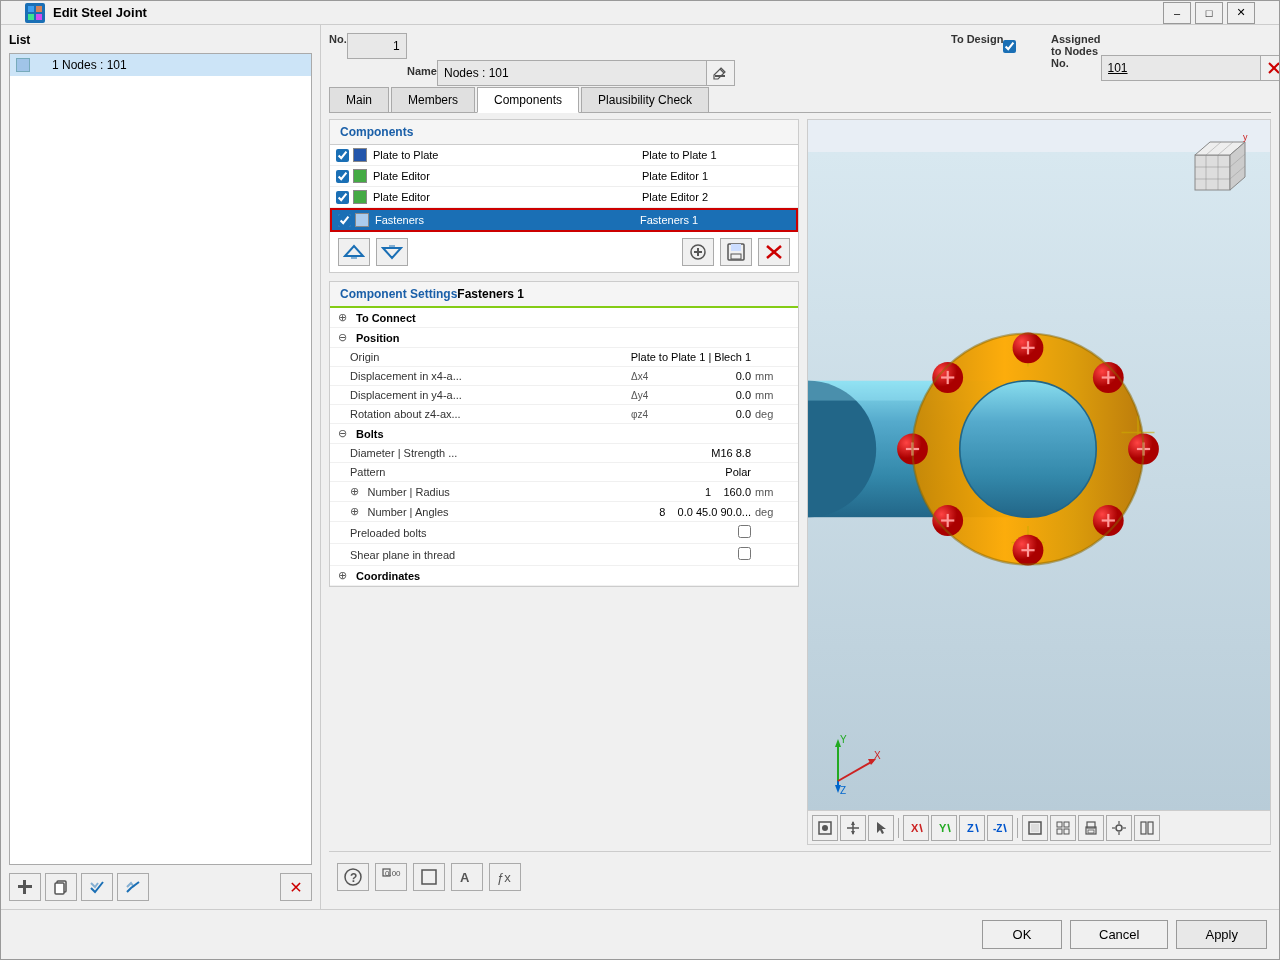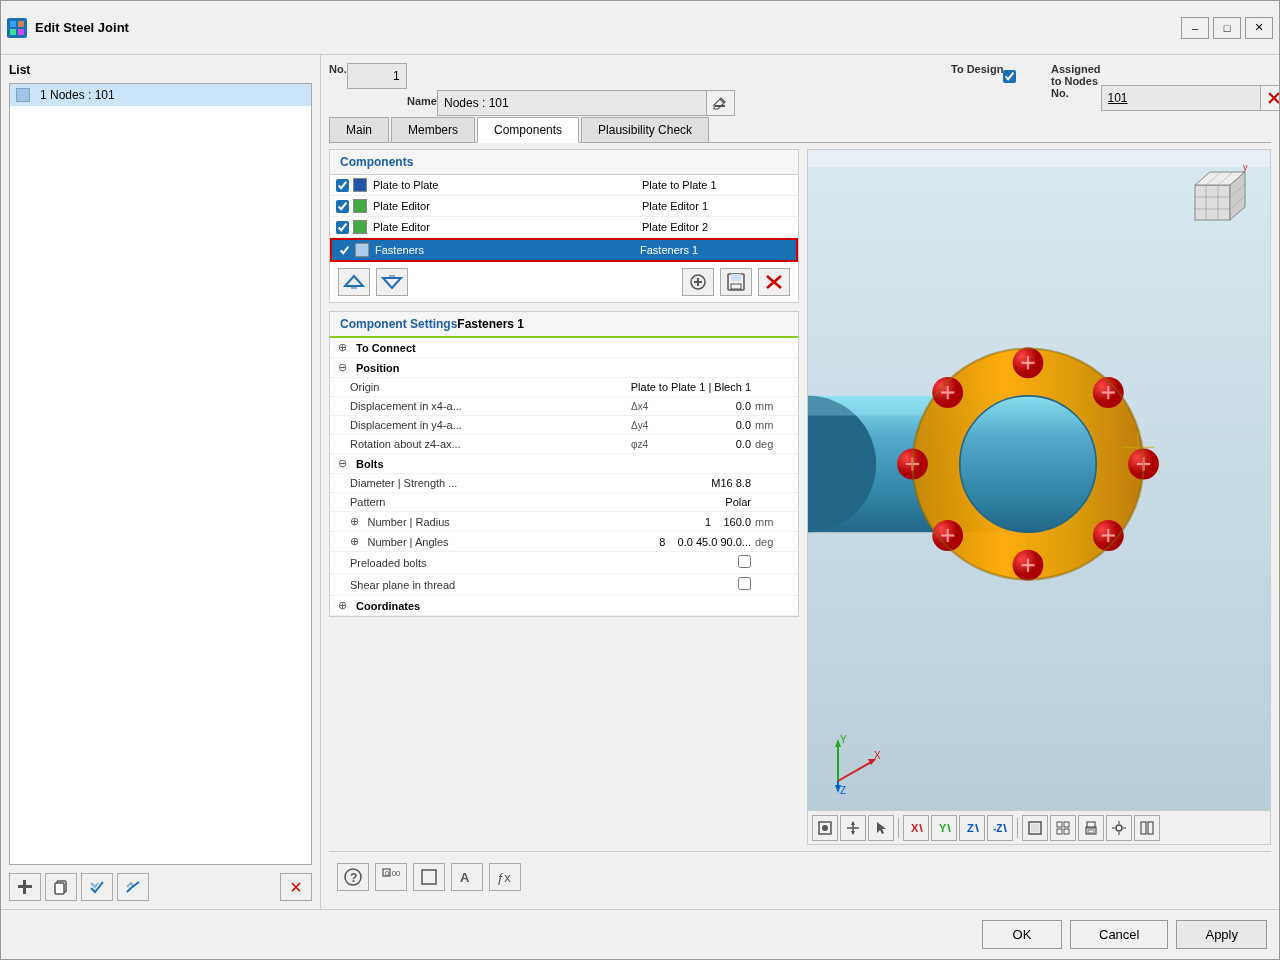--- a/index.html
+++ b/index.html
@@ -1,32 +1,32 @@
 <!DOCTYPE html>
 <html><head>
   <meta charset="utf-8">
   <style>
     * { box-sizing: border-box; margin: 0; padding: 0; }
     body { font-family: 'Segoe UI', Arial, sans-serif; font-size: 12px; background: #f0f0f0; width: 1280px; height: 960px; overflow: hidden; }
     
     .window { width: 1280px; height: 960px; background: #f0f0f0; border: 1px solid #999; display: flex; flex-direction: column; }
     
-    .titlebar { background: #f0f0f0; padding: 6px 6px; display: flex; align-items: center; justify-content: space-between; border-bottom: 1px solid #ccc; height: 54px; }
+    .titlebar { background: #f0f0f0; padding: 6px 24px; display: flex; align-items: center; justify-content: space-between; border-bottom: 1px solid #ccc; height: 24px; }
     .titlebar-left { display: flex; align-items: center; gap: 8px; font-size: 13px; font-weight: 600; }
     .titlebar-icon { width: 20px; height: 20px; background: #1a6fb5; border-radius: 2px; display: flex; align-items: center; justify-content: center; color: white; font-size: 9px; }
     .titlebar-controls { display: flex; gap: 4px; }
     .titlebar-btn { width: 28px; height: 22px; background: #f0f0f0; border: 1px solid #999; cursor: pointer; display: flex; align-items: center; justify-content: center; font-size: 11px; }
     
     .main-content { display: flex; flex: 1; overflow: hidden; }
     
     
     .left-panel { width: 320px; background: #f0f0f0; border-right: 1px solid #ccc; display: flex; flex-direction: column; padding: 8px; }
     .section-label { font-weight: 600; font-size: 12px; margin-bottom: 6px; color: #000; }
     .list-area { flex: 1; background: white; border: 1px solid #aaa; overflow-y: auto; }
-    .list-item { display: flex; align-items: center; gap: 10px; padding: 4px 6px; cursor: pointer; }
+    .list-item { display: flex; align-items: center; gap: 22px; padding: 4px 6px; cursor: pointer; }
     .list-item.selected { background: #cce4f7; }
     .list-item-color { width: 14px; height: 14px; background: #a0c4e8; border: 1px solid #7ab; flex-shrink: 0; }
     .left-panel-bottom { display: flex; align-items: center; gap: 4px; padding-top: 8px; }
     .icon-btn { width: 32px; height: 28px; background: #f0f0f0; border: 1px solid #aaa; cursor: pointer; display: flex; align-items: center; justify-content: center; font-size: 14px; }
     .icon-btn.red { color: #c00; font-size: 16px; }
     
     
     .right-panel { flex: 1; display: flex; flex-direction: column; padding: 8px; gap: 6px; }
     
     

